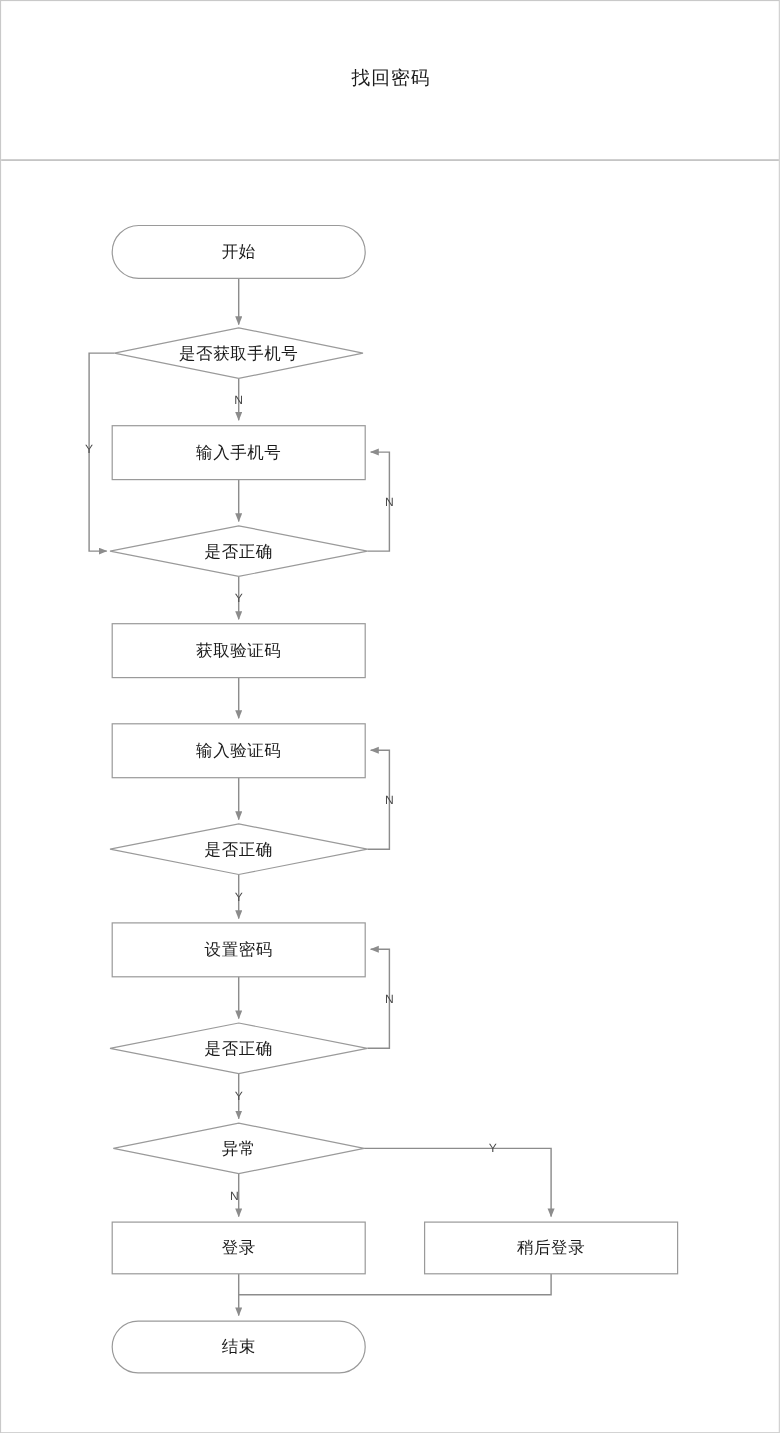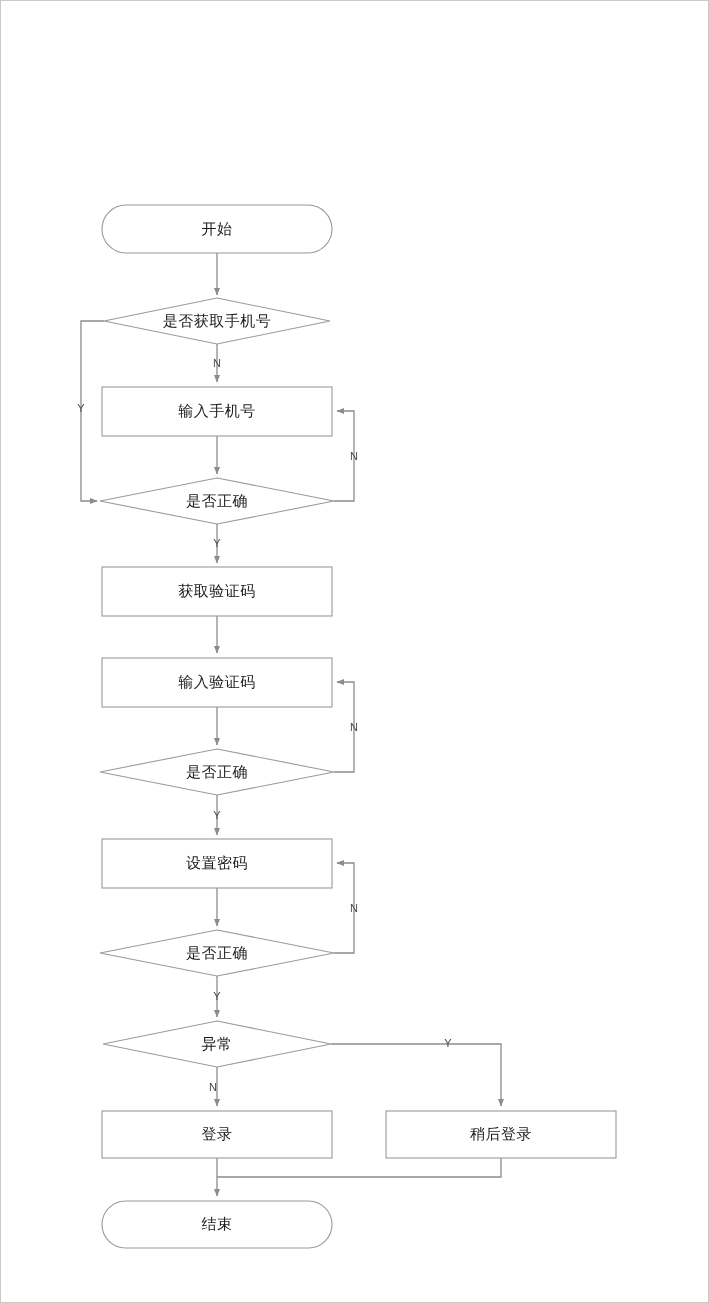--- a/index.html
+++ b/index.html
@@ -80,20 +80,23 @@
     fill: #4a4a4a;
     text-anchor: middle;
     dominant-baseline: middle;
   }
 </style>
 </head>
 <body>
 
 <div id="page">
 
+  <div id="header">
+    <div id="header-title">找回密码</div>
+  </div>
 
   <div id="canvas"></div>
 
   <svg class="flow" viewBox="0 0 709 1303">
     <defs>
       <marker id="arrow" markerWidth="9" markerHeight="9" refX="7.4" refY="3.2" orient="auto" markerUnits="userSpaceOnUse">
         <path d="M0,0 L8,3.2 L0,6.4 z" fill="#8c8c8c"></path>
       </marker>
     </defs>
 

